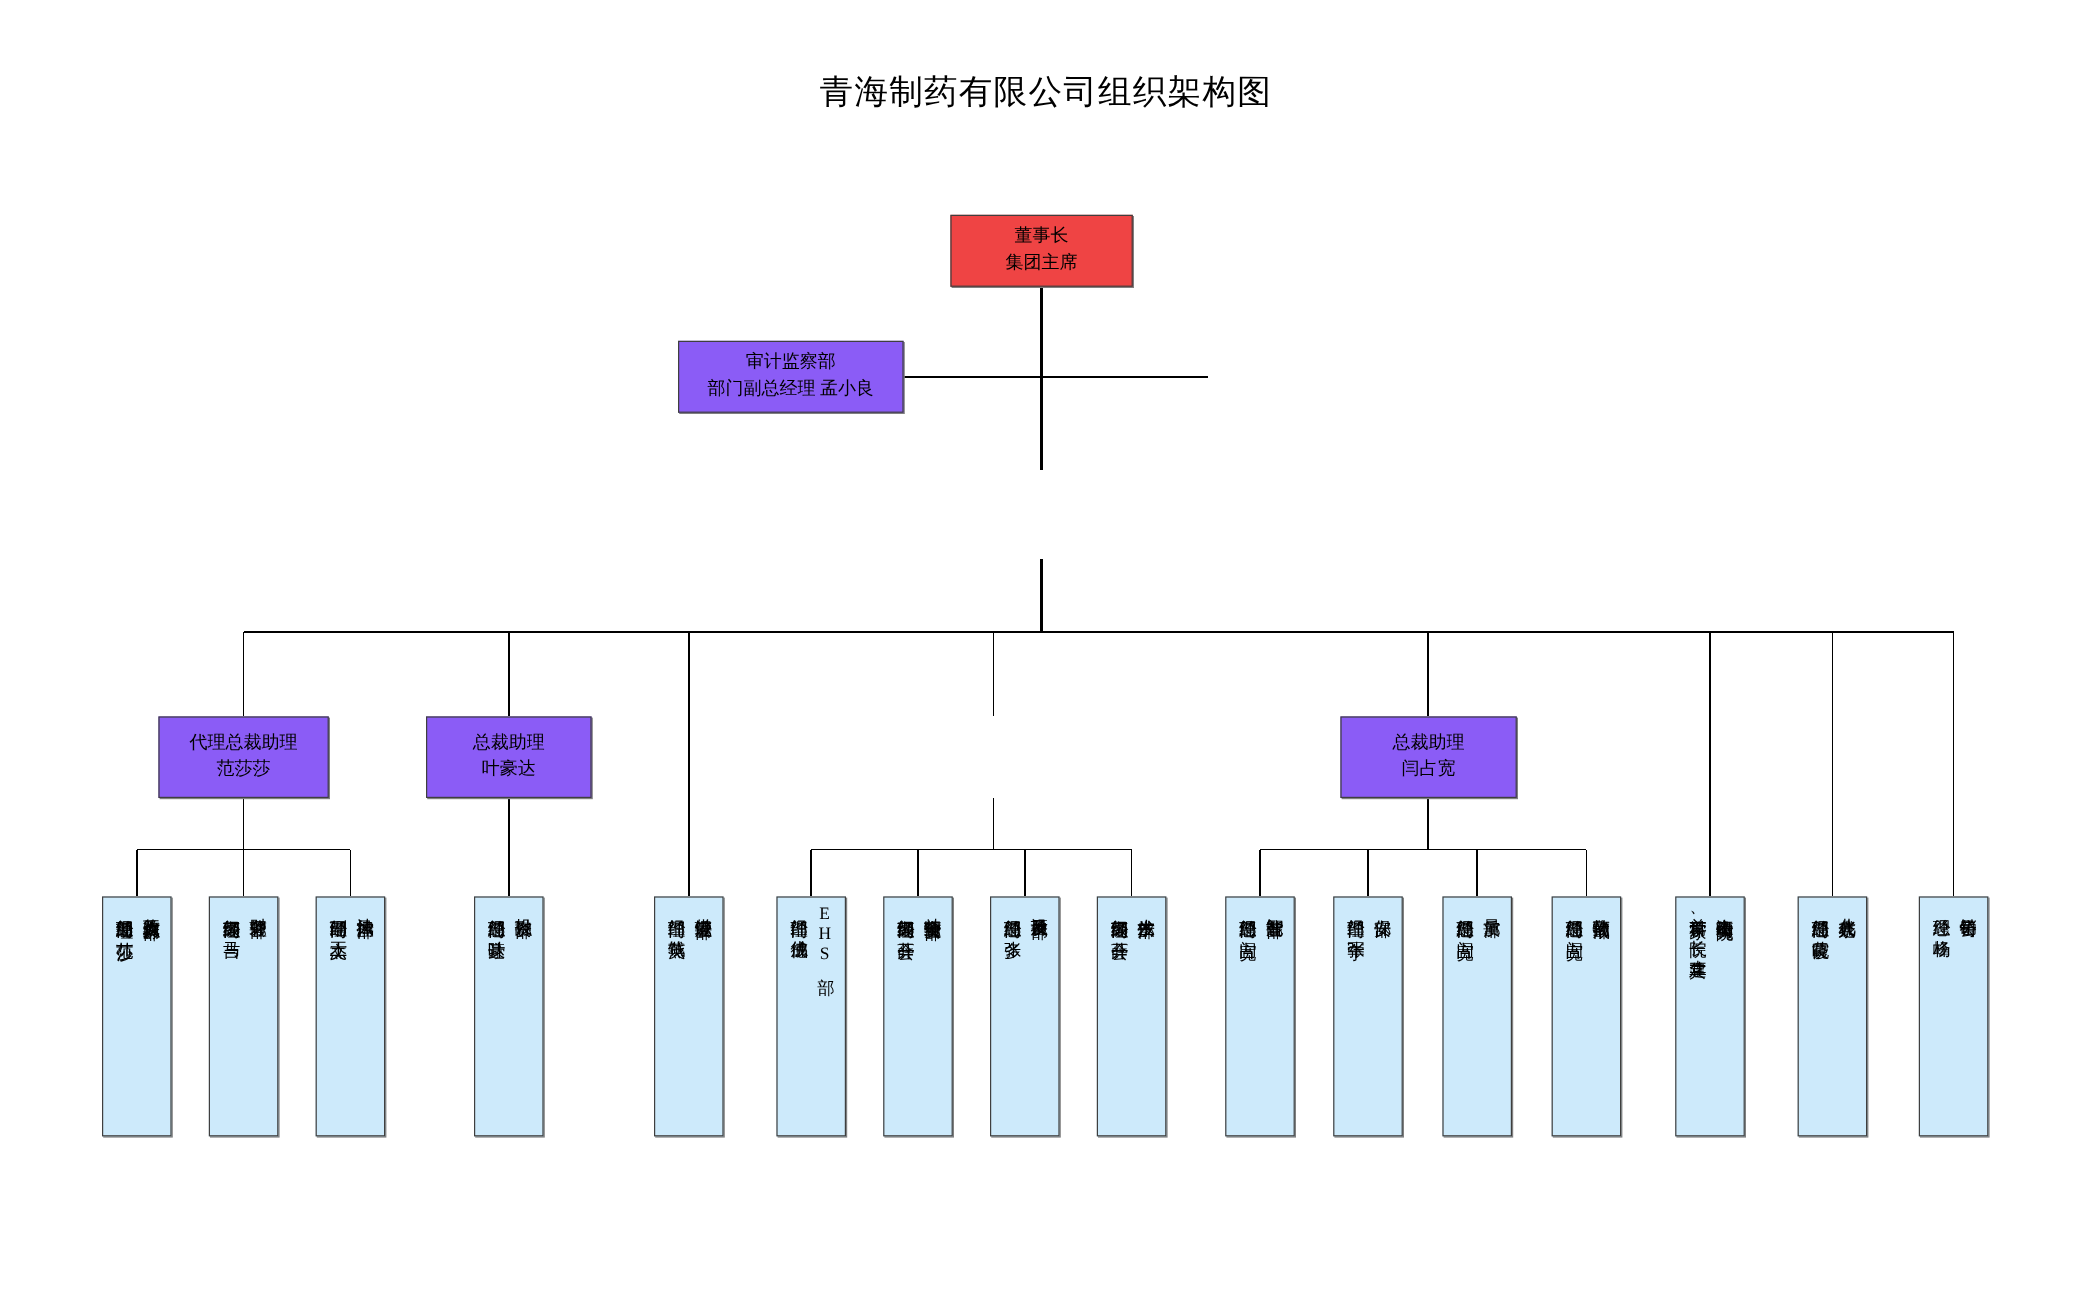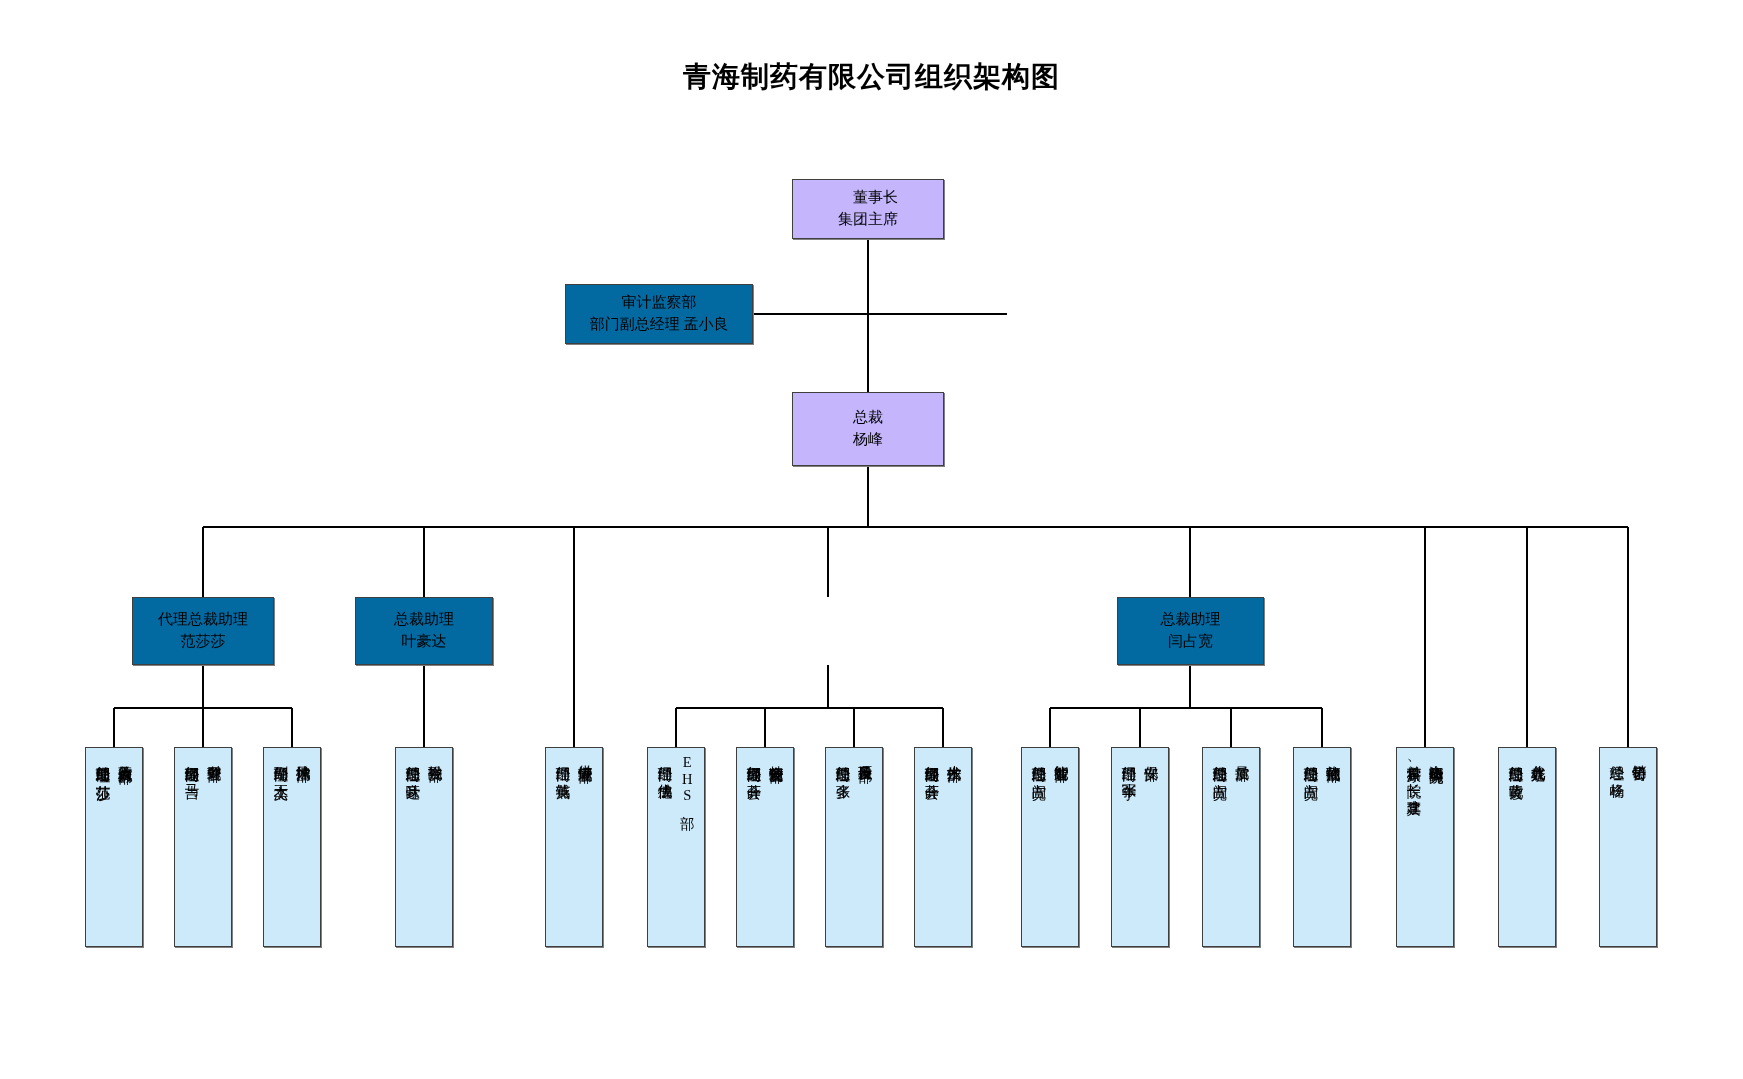--- a/index.html
+++ b/index.html
@@ -20,21 +20,21 @@
     width: 1743px;
     height: 1079px;
   }
   .title {
     position: absolute;
     left: 0;
     top: 58px;
     width: 1743px;
     text-align: center;
     font-family: "Liberation Sans", "DejaVu Sans", sans-serif;
-    font-weight: bold;
+    font-weight: normal;
     font-size: 28px;
     color: #000000;
     letter-spacing: 1px;
   }
   svg.lines {
     position: absolute;
     left: 0; top: 0;
     width: 1743px;
     height: 1079px;
     pointer-events: none;
@@ -45,22 +45,22 @@
     border: 1px solid #3f3f3f;
     box-shadow: 1px 1px 0 #808080;
     display: flex;
     align-items: center;
     justify-content: center;
     text-align: center;
     color: #000000;
     font-size: 15px;
     line-height: 1.45;
   }
-  .node.dark { background: #c4b5fd; text-align: right; }
-  .node.light { background: #0369a1; }
+  .node.dark { background: #ef4444; }
+  .node.light { background: #8b5cf6; }
   .node .lbl { white-space: pre-line; }
 
   .vnode {
     position: absolute;
     box-sizing: border-box;
     border: 1px solid #3f3f3f;
     box-shadow: 1px 1px 0 #808080;
     background: #cdeafb;
     display: flex;
     flex-direction: row-reverse;
@@ -137,24 +137,20 @@
     <span class="lbl">董事长
 集团主席</span>
   </div>
 
   <div class="node light" style="left:565px; top:284px; width:188px; height:60px;">
     <span class="lbl">审计监察部
 部门副总经理  孟小良</span>
   </div>
 
 
-  <div class="node dark" style="left:792px; top:392px; width:152px; height:74px;">
-    <span class="lbl">总裁
-杨峰</span>
-  </div>
 
   <div class="node light" style="left:132px; top:597px; width:142px; height:68px;justify-content:center;">
     <span class="lbl">代理总裁助理
 范莎莎</span>
   </div>
 
   <div class="node light" style="left:355px; top:597px; width:138px; height:68px;">
     <span class="lbl">总裁助理
 叶豪达</span>
   </div>

